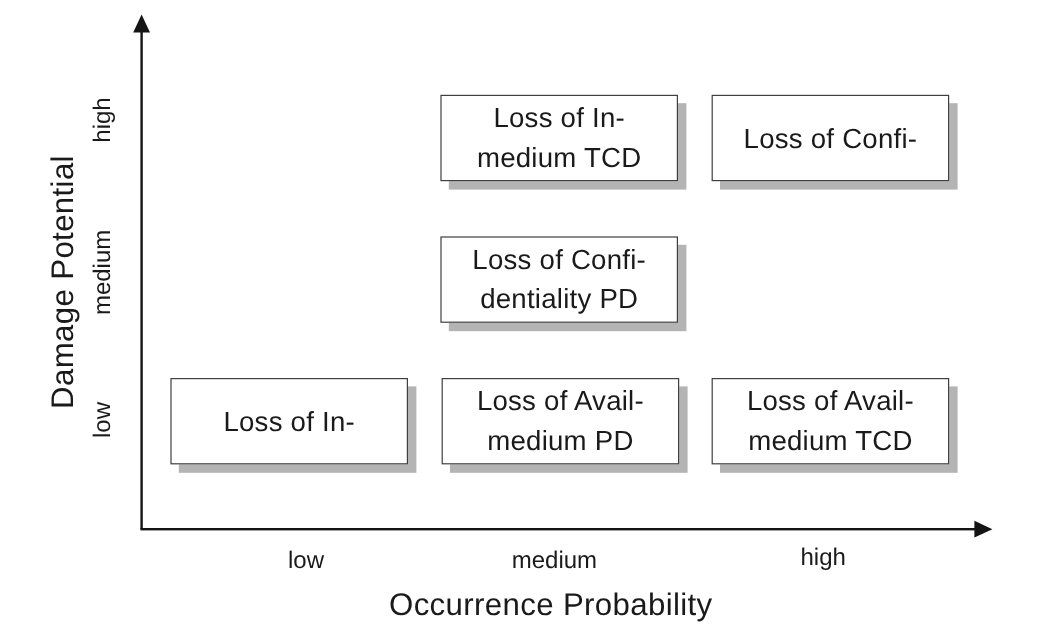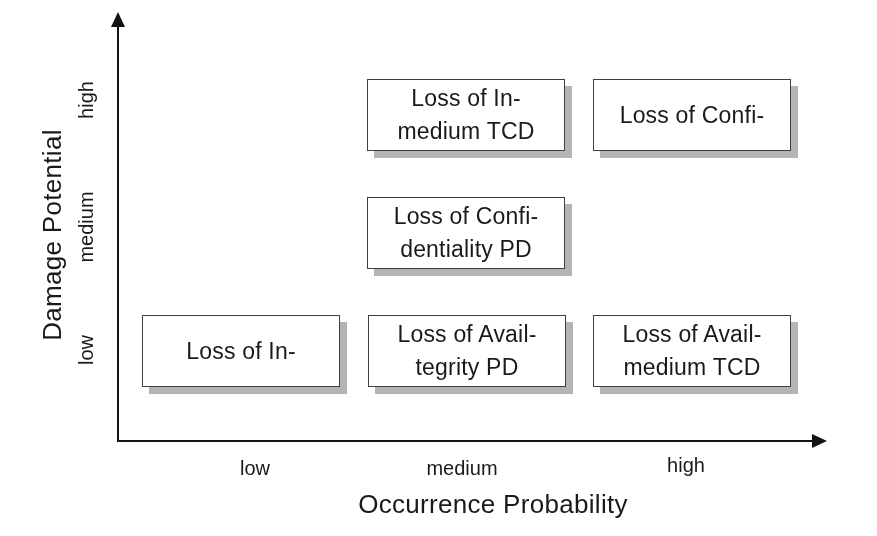--- a/index.html
+++ b/index.html
@@ -81,40 +81,40 @@
   <div class="arrow-right"></div>
 
   <div class="lbl vert axis-title" style="left:52px; top:235px;">Damage Potential</div>
   <div class="lbl vert tick" style="left:86px; top:100px;">high</div>
   <div class="lbl vert tick" style="left:86px; top:227px;">medium</div>
   <div class="lbl vert tick" style="left:86px; top:350px;">low</div>
 
   <div class="lbl tick" style="left:255px; top:468px;">low</div>
   <div class="lbl tick" style="left:462px; top:468px;">medium</div>
   <div class="lbl tick" style="left:686px; top:465px;">high</div>
-  <div class="lbl axis-title" style="left:493px; top:504px;">Occurrence Probability</div>
+  <div class="lbl axis-title" style="left:459px; top:504px;">Occurrence Probability</div>
 
   <div class="node" style="left:367px; top:79px;">
     <div>Loss of In-</div>
     <div>medium TCD</div>
   </div>
   <div class="node" style="left:593px; top:79px;">
     <div>Loss of Confi-</div>
   </div>
 
   <div class="node" style="left:367px; top:197px;">
     <div>Loss of Confi-</div>
     <div>dentiality PD</div>
   </div>
 
   <div class="node" style="left:142px; top:315px;">
     <div>Loss of In-</div>
   </div>
   <div class="node" style="left:368px; top:315px;">
     <div>Loss of Avail-</div>
-    <div>tegrity PD</div>
+    <div>medium PD</div>
   </div>
   <div class="node" style="left:593px; top:315px;">
     <div>Loss of Avail-</div>
     <div>medium TCD</div>
   </div>
 
 </div>
 
 </body></html>

